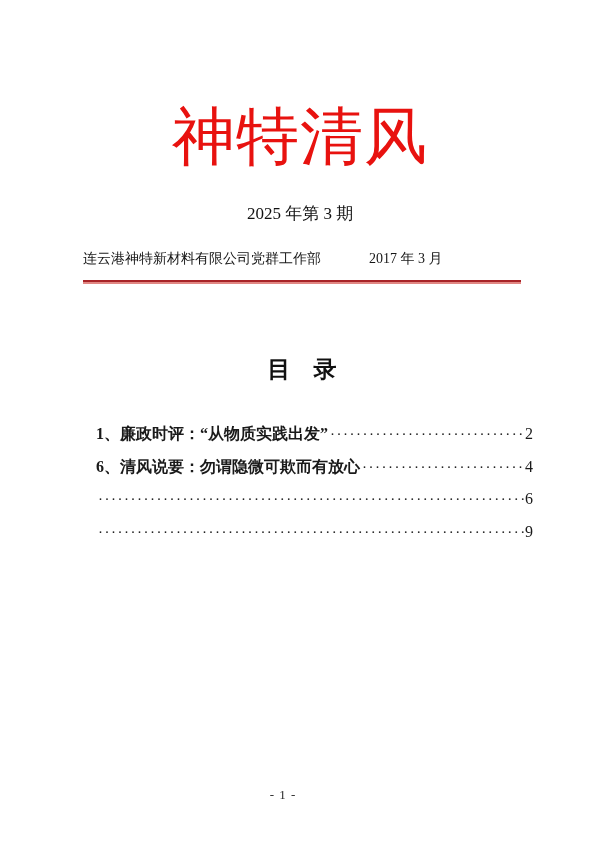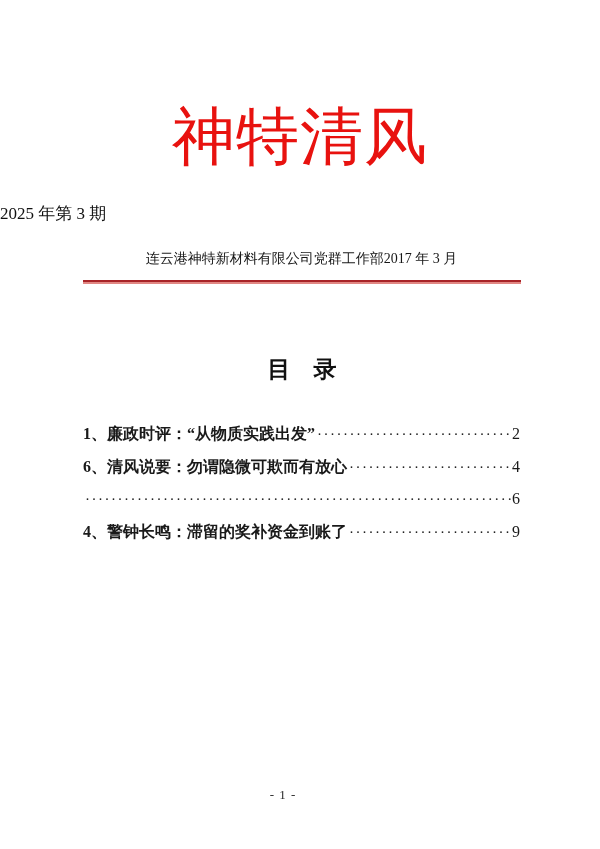--- a/index.html
+++ b/index.html
@@ -28,35 +28,37 @@
     font-weight: 400;
     letter-spacing: 1px;
     color: var(--title-red, #e8120f);
     white-space: nowrap;
   }
   .issue-line {
     position: absolute;
     top: 203px;
     left: 0;
     width: 100%;
+    text-align: center;
     font-size: 17px;
     line-height: 22px;
     color: #111111;
   }
   .pub-row {
     position: absolute;
     top: 250px;
     left: 83px;
     width: 437px;
     display: flex;
-    justify-content: center;
+    justify-content: flex-start;
     align-items: baseline;
     font-size: 14px;
     line-height: 18px;
     color: #161616;
+    gap: 48px;
   }
   .red-rule {
     position: absolute;
     top: 280px;
     left: 83px;
     width: 438px;
     height: 4px;
     background: linear-gradient(to bottom,
       var(--rule-red-dark, #a82327) 0%,
       var(--rule-red-dark, #a82327) 55%,
@@ -72,21 +74,21 @@
     text-align: center;
     font-size: 23px;
     line-height: 36px;
     font-weight: 700;
     color: #111111;
     white-space: nowrap;
   }
   .toc-list {
     position: absolute;
     top: 418px;
-    left: 83px;
+    left: 96px;
     width: 437px;
   }
   .toc-row {
     display: flex;
     align-items: baseline;
     height: 32.5px;
     line-height: 32.5px;
     font-size: 16px;
     font-weight: 700;
     color: #1a1a1a;
@@ -150,21 +152,20 @@
       <div class="toc-row">
         <span class="toc-label">6、清风说要：勿谓隐微可欺而有放心</span>
         <span class="toc-dots">··························································································</span>
         <span class="toc-page">4</span>
       </div>
       <div class="toc-row">
         <span class="toc-dots">··························································································</span>
         <span class="toc-page">6</span>
       </div>
       <div class="toc-row">
-        <span class="toc-label">4、警钟长鸣：滞留的奖补资金到账了</span>
         <span class="toc-dots">··························································································</span>
         <span class="toc-page">9</span>
       </div>
     </div>
 
   <div class="folio">- 1 -</div>
 
 </div>
 
 </body></html>

